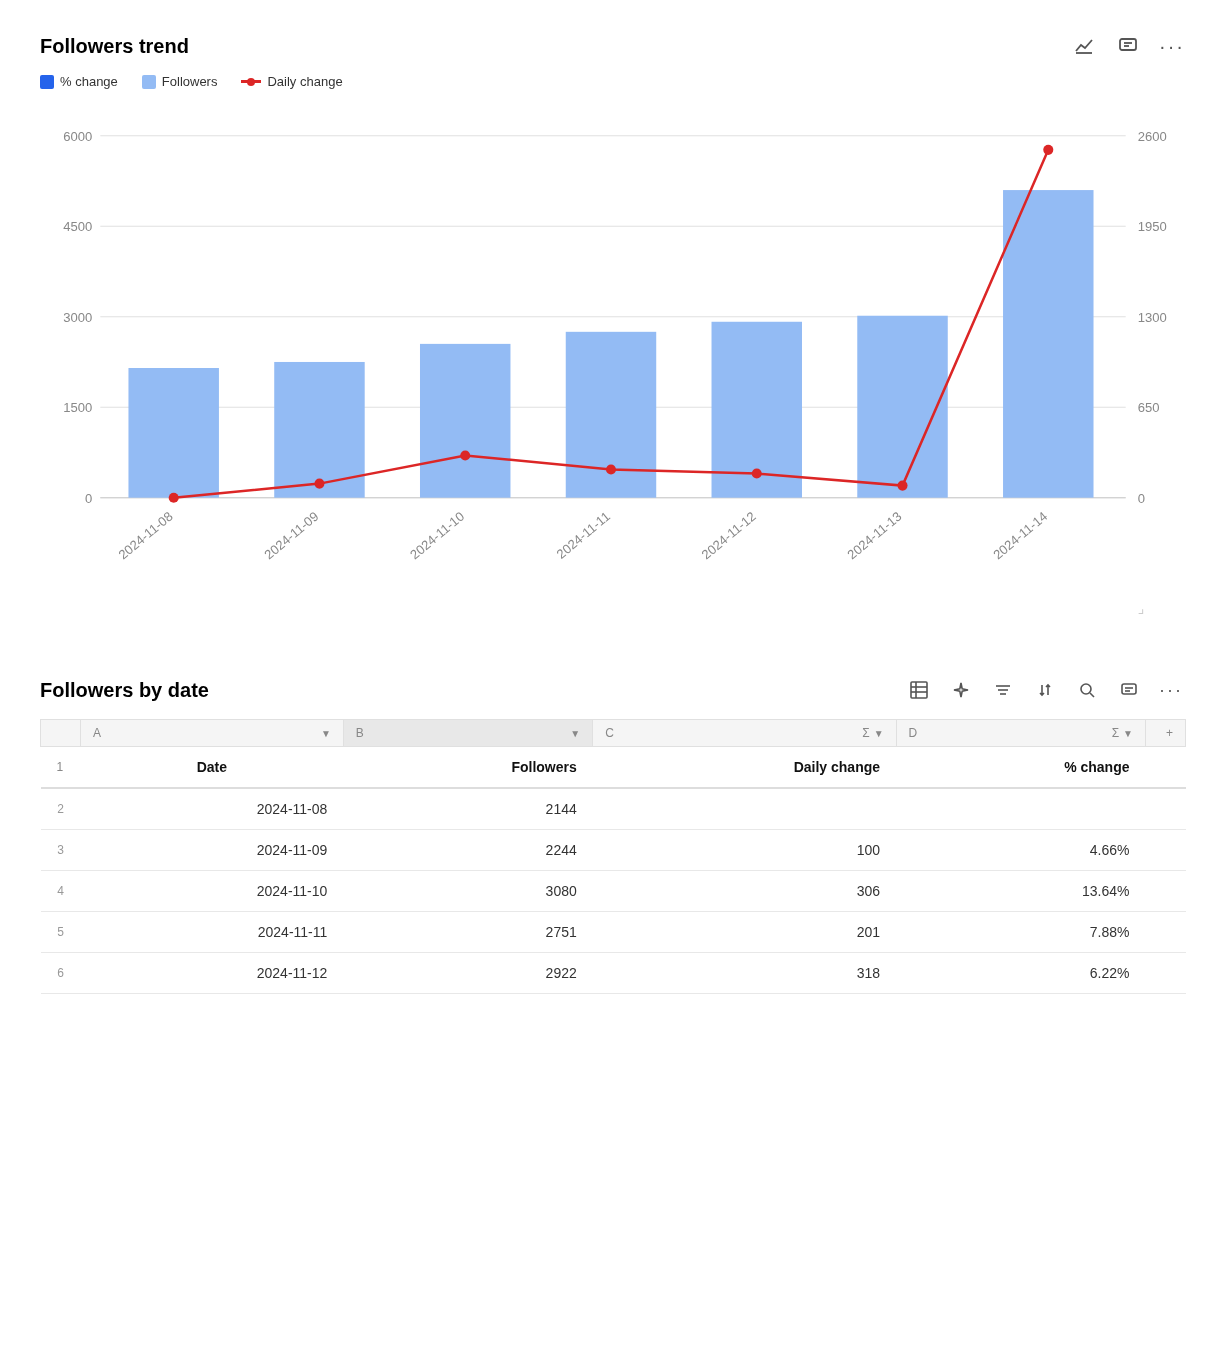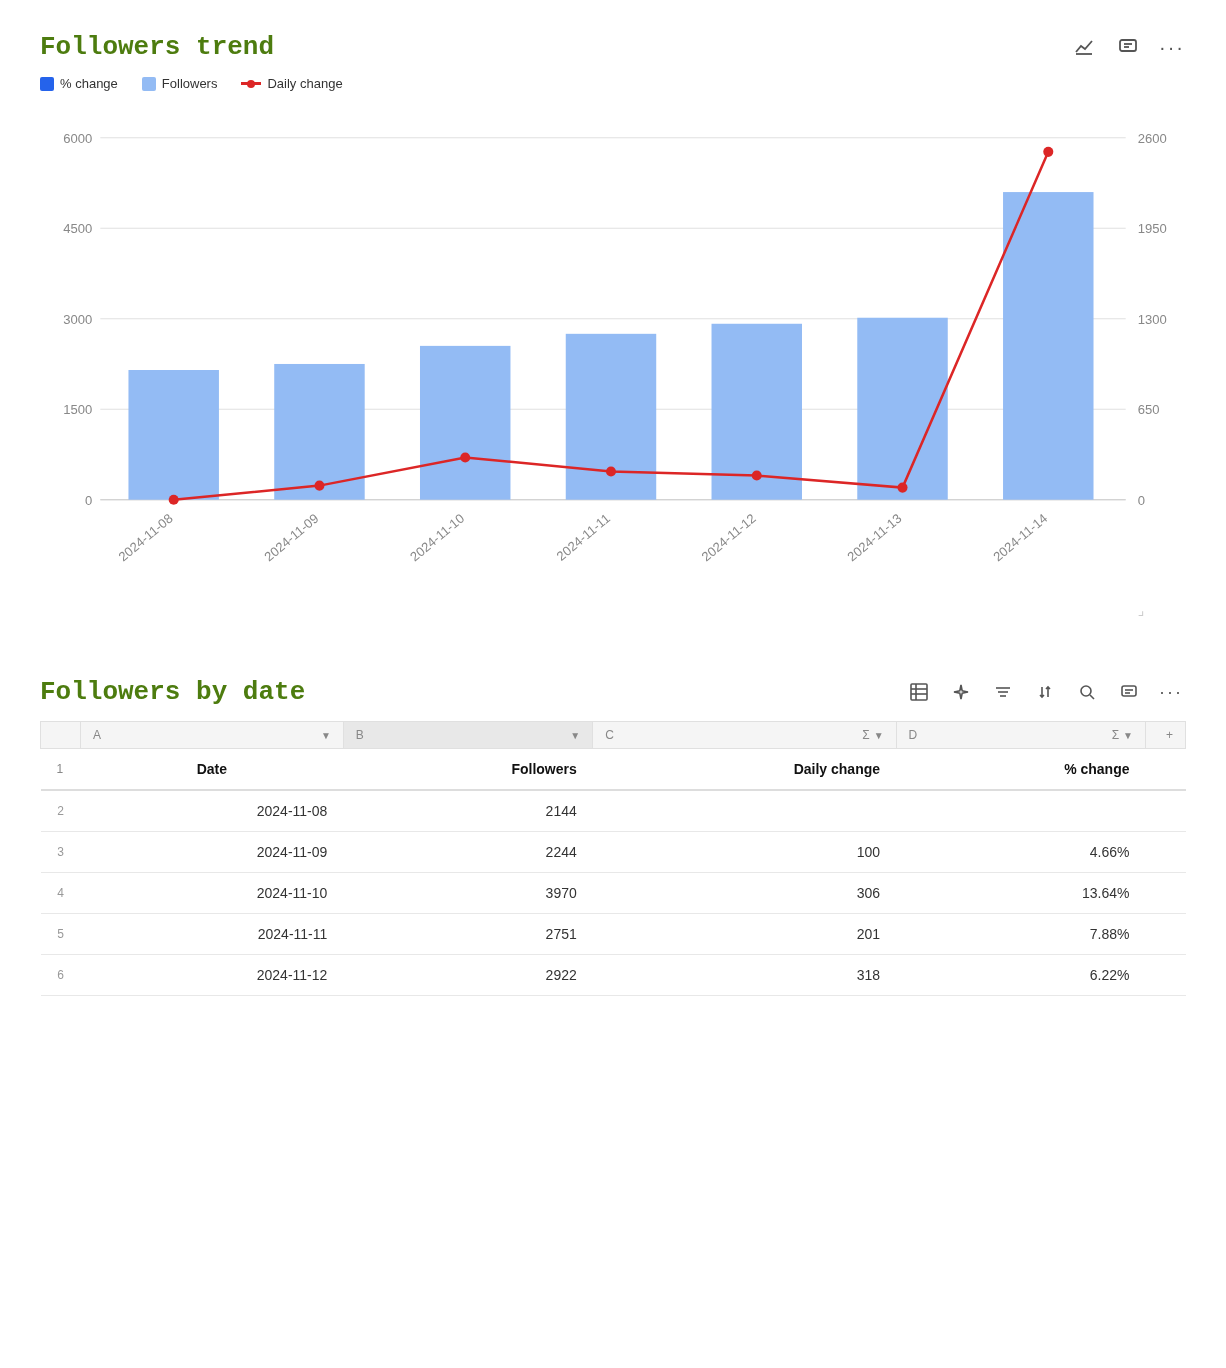--- a/index.html
+++ b/index.html
@@ -16,24 +16,23 @@
     .chart-section {
       margin-bottom: 48px;
     }
     .section-header {
       display: flex;
       align-items: center;
       justify-content: space-between;
       margin-bottom: 14px;
     }
     .section-title {
-      font-size: 26px;
+      font-size: 20px;
       font-weight: 700;
-      color: #4d7c0f;
-      font-family: Liberation Mono, monospace;
+      color: #000000;
     }
     .header-icons {
       display: flex;
       gap: 16px;
       align-items: center;
     }
     .header-icon {
       width: 28px;
       height: 28px;
       display: flex;
@@ -377,21 +376,21 @@
         <td>3</td>
         <td class="col-date">2024-11-09</td>
         <td>2244</td>
         <td>100</td>
         <td>4.66%</td>
         <td></td>
       </tr>
       <tr>
         <td>4</td>
         <td class="col-date">2024-11-10</td>
-        <td>3970</td>
+        <td>3080</td>
         <td>306</td>
         <td>13.64%</td>
         <td></td>
       </tr>
       <tr>
         <td>5</td>
         <td class="col-date">2024-11-11</td>
         <td>2751</td>
         <td>201</td>
         <td>7.88%</td>

